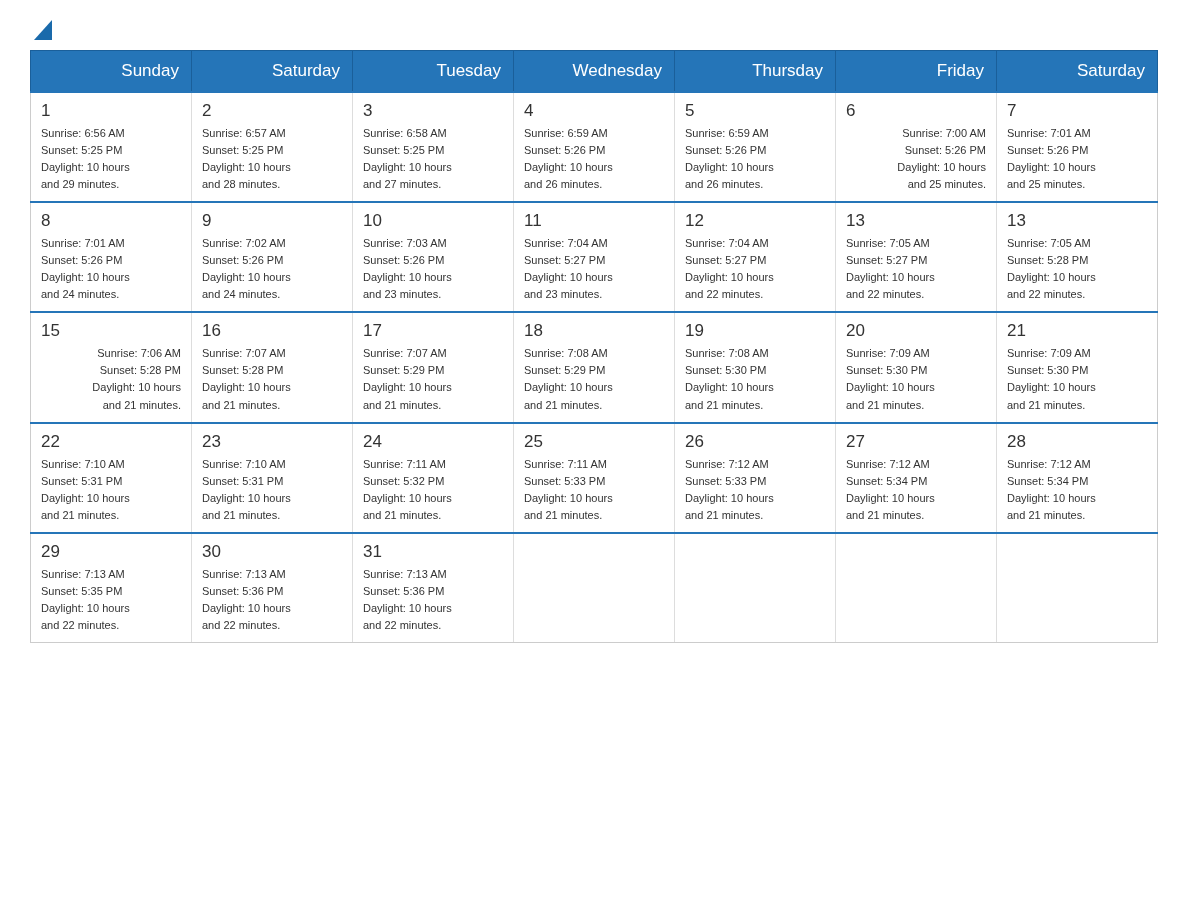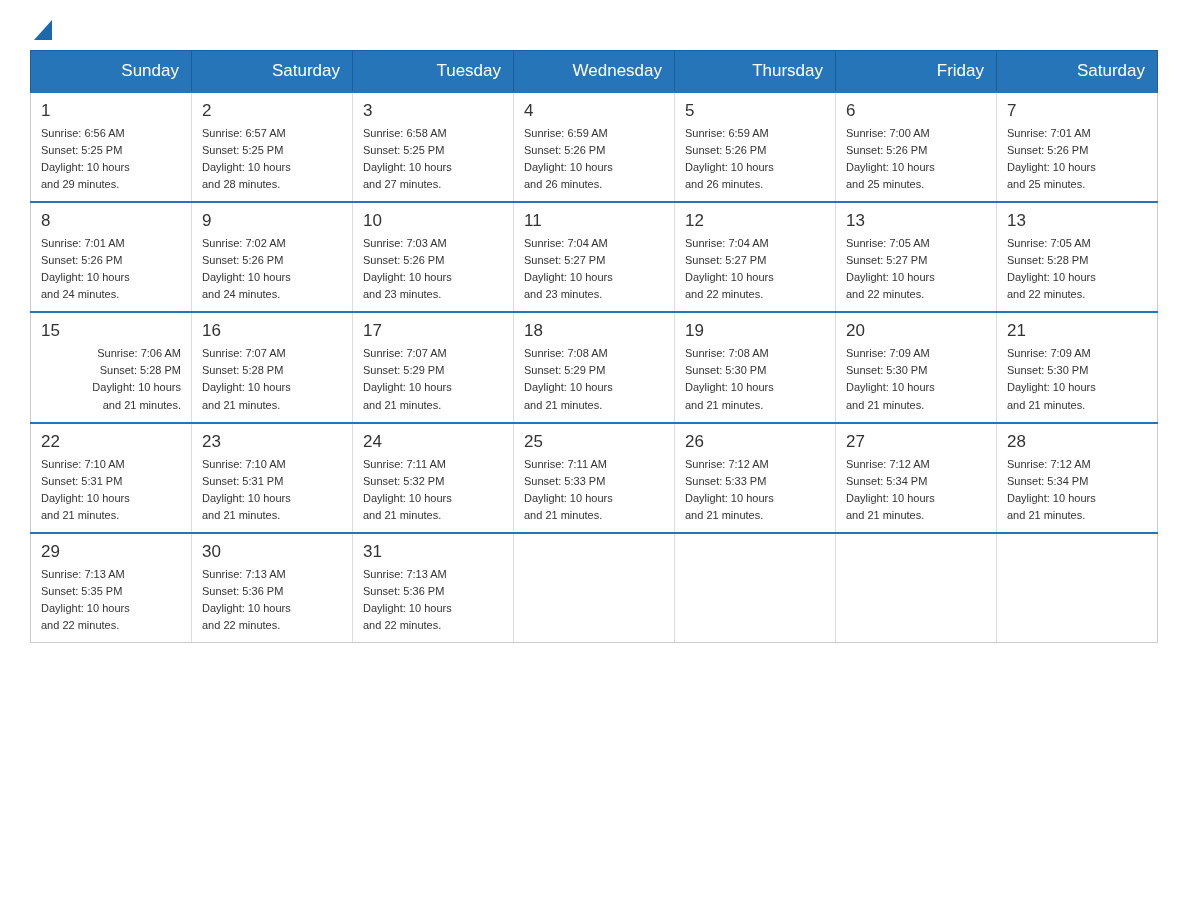--- a/index.html
+++ b/index.html
@@ -153,21 +153,21 @@
         </td>
         <td>
           <span class="day-number">5</span>
           <div class="day-info" style="white-space: pre-line;">Sunrise: 6:59 AM
 Sunset: 5:26 PM
 Daylight: 10 hours
 and 26 minutes.</div>
         </td>
         <td>
           <span class="day-number">6</span>
-          <div class="day-info" style="white-space: pre-line;">Sunrise: 7:00 AM
+          <div class="day-info" style="white-space: pre-line; text-align: right;">Sunrise: 7:00 AM
 Sunset: 5:26 PM
 Daylight: 10 hours
 and 25 minutes.</div>
         </td>
         <td>
           <span class="day-number">7</span>
           <div class="day-info" style="white-space: pre-line;">Sunrise: 7:01 AM
 Sunset: 5:26 PM
 Daylight: 10 hours
 and 25 minutes.</div>

